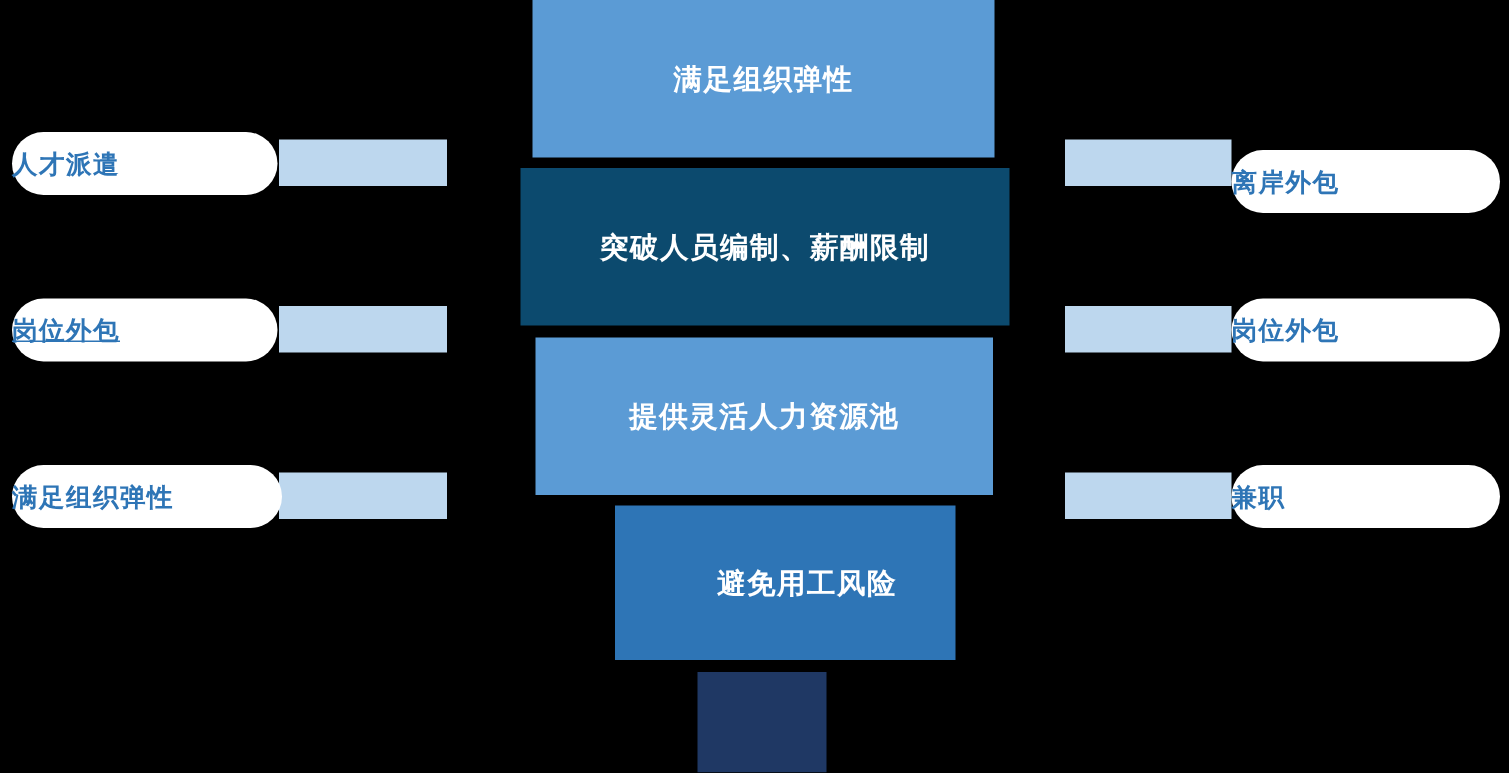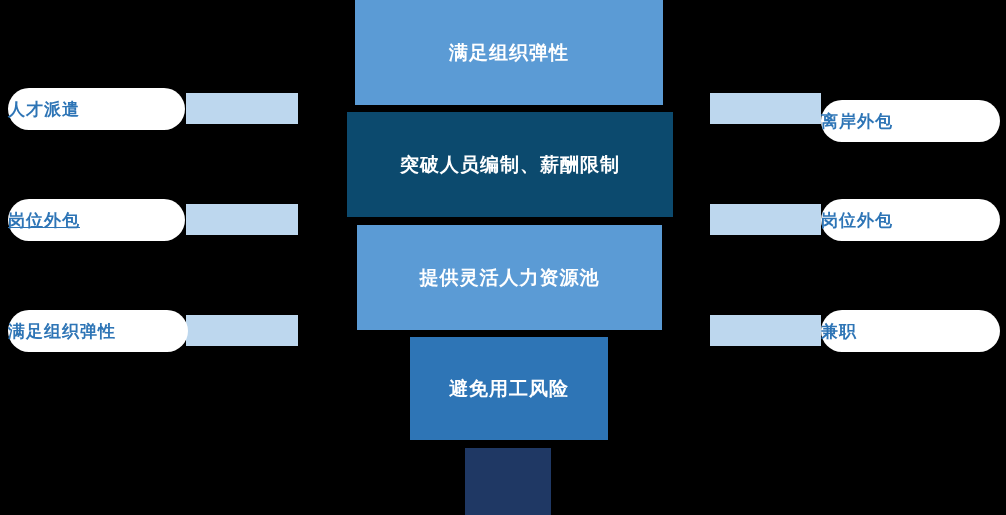--- a/index.html
+++ b/index.html
@@ -23,21 +23,21 @@
     align-items: center;
     justify-content: center;
     color: #ffffff;
     font-weight: bold;
     font-size: 19px;
     letter-spacing: 1px;
     text-align: left;
   }
   .cbox-light { background: #5B9BD5; }
   .cbox-mid   { background: #0c4a6e; }
-  .cbox-dark  { background: #2E75B6; }
+  .cbox-dark  { background: #2E75B6; padding-left: 29px; }
   .stub       { position: absolute; background: #1F3864; }
   .bar {
     position: absolute;
     background: #BDD7EE;
   }
   .pill {
     position: absolute;
     display: flex;
     align-items: center;
     justify-content: flex-start;

